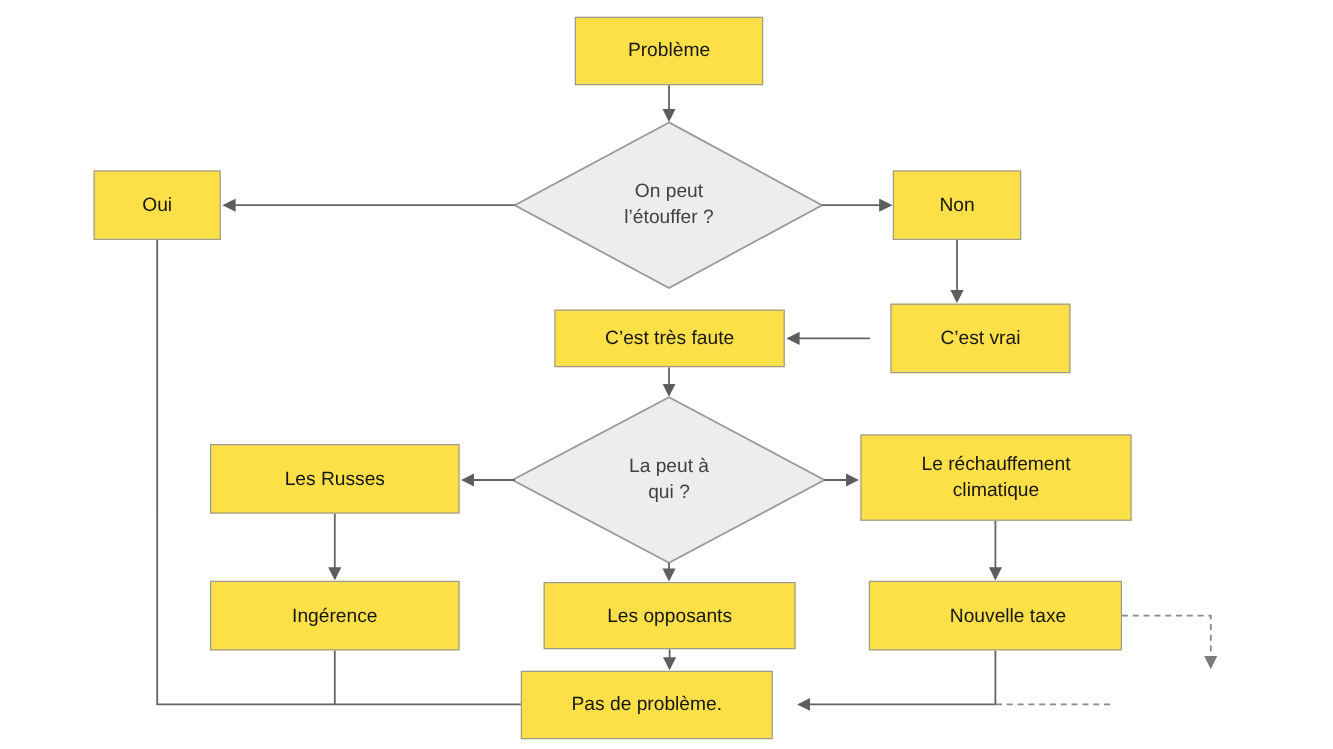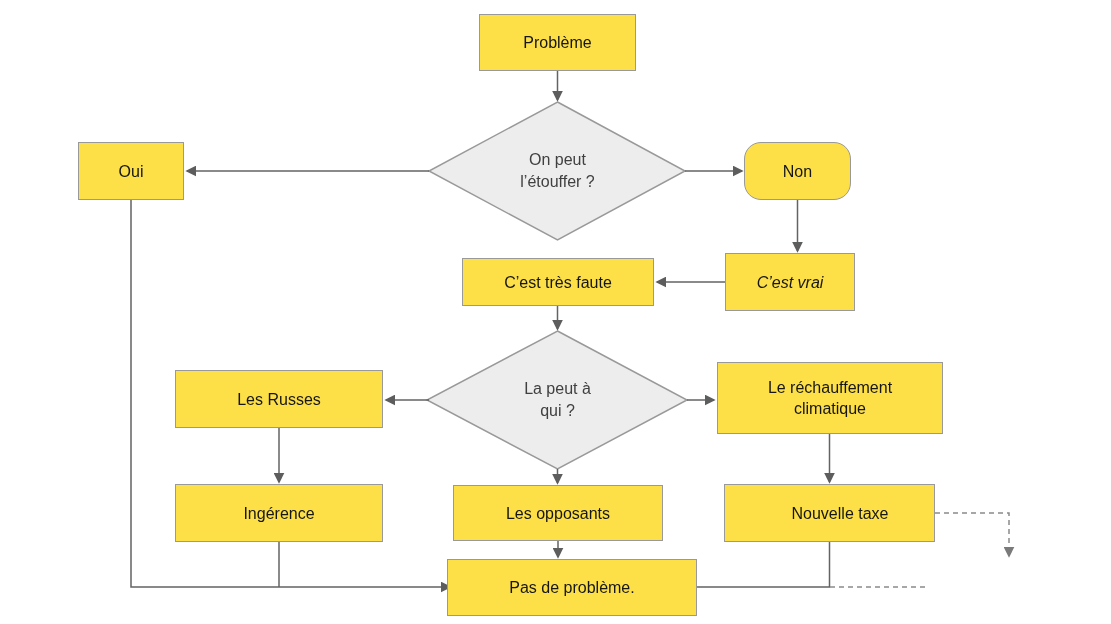--- a/index.html
+++ b/index.html
@@ -97,38 +97,38 @@
     <path class="edge" d="M829.5,542 V587 H666" marker-end="url(#ah)"></path>
 
     <path class="edge dashed" d="M935,513 H1009 V556" marker-end="url(#ahd)"></path>
     <path class="edge dashed" d="M925,587 H830"></path>
   </svg>
 
   <div class="node" style="left:479px; top:14px; width:157px; height:57px;">Problème</div>
 
   <div class="node" style="left:78px; top:142px; width:106px; height:58px;">Oui</div>
 
-  <div class="node" style="left:744px; top:142px; width:107px; height:58px;border-radius:17px;">Non</div>
+  <div class="node" style="left:744px; top:142px; width:107px; height:58px;">Non</div>
 
   <div class="node" style="left:462px; top:258px; width:192px; height:48px;">C’est très faute</div>
 
-  <div class="node" style="left:725px; top:253px; width:130px; height:58px;font-style:italic;">C’est vrai</div>
+  <div class="node" style="left:742px; top:253px; width:150px; height:58px;">C’est vrai</div>
 
   <div class="node" style="left:175px; top:370px; width:208px; height:58px;">Les Russes</div>
 
   <div class="node" style="left:175px; top:484px; width:208px; height:58px;">Ingérence</div>
 
   <div class="node" style="left:717px; top:362px; width:226px; height:72px;">Le réchauffement
 climatique</div>
 
   <div class="node" style="left:453px; top:485px; width:210px; height:56px;">Les opposants</div>
 
   <div class="node" style="left:724px; top:484px; width:211px; height:58px;padding-left:21px;">Nouvelle taxe</div>
 
-  <div class="node" style="left:447px; top:559px; width:250px; height:57px;">Pas de problème.</div>
+  <div class="node" style="left:434px; top:559px; width:210px; height:57px;">Pas de problème.</div>
 
 
   <div class="dlabel" style="left:467px; top:138px; width:181px; height:66px;">On peut
 l’étouffer ?</div>
 
   <div class="dlabel" style="left:467px; top:367px; width:181px; height:66px;">La peut à
 qui ?</div>
 
 </div>
 

